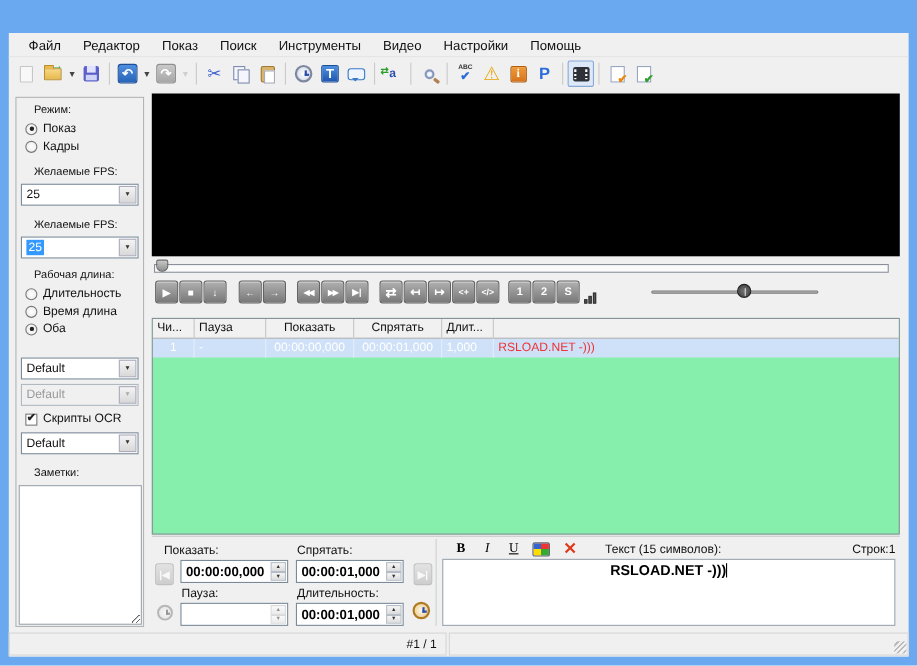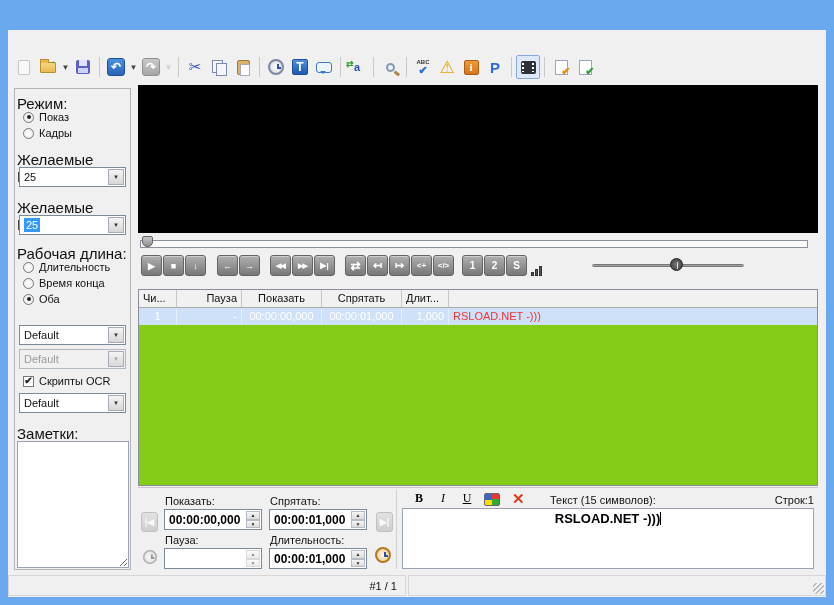--- a/index.html
+++ b/index.html
@@ -66,21 +66,21 @@
   .ic-clock { width:16px; height:16px; border-radius:50%; background:radial-gradient(#ffffff,#cdd4e0); border:2px solid #7d87a0; position:relative; }
   .ic-clock::before { content:""; position:absolute; left:7px; top:3px; width:1.5px; height:5px; background:#2b4fb0; }
   .ic-clock::after { content:""; position:absolute; left:7px; top:6px; width:4px; height:1.5px; background:#2b4fb0; }
   .ic-bubble { width:16px; height:11px; border:1.5px solid #3a78c8; border-radius:3px; background:#eef5ff; position:relative; }
   .ic-bubble::after { content:""; position:absolute; left:3px; bottom:-5px; border:3px solid transparent; border-top-color:#3a78c8; }
   .ic-search { width:9px; height:9px; border:2px solid #8898b8; border-radius:50%; background:radial-gradient(#fff,#cfe0f8); position:relative; }
   .ic-search::after { content:""; position:absolute; left:6px; top:7px; width:6px; height:2.5px; background:#b08050; transform:rotate(38deg); border-radius:1px; }
 
   
   .sidebar { position:absolute; left:6px; top:58px; width:117px; height:482px; border:1px solid #b4b4b4; background:#f0f0f0; }
-  .sb-label { position:absolute; left:2px; font-size:15px; color:#111; }
+  .sb-label { position:absolute; left:16px; font-size:10px; color:#111; }
   .radio { position:absolute; left:8px; display:flex; align-items:center; gap:5px; font-size:11px; color:#111; }
   .rdot { width:11px; height:11px; border-radius:50%; border:1px solid #777; background:radial-gradient(#fff,#e8e8e8); position:relative; flex:none; }
   .radio.sel .rdot::after { content:""; position:absolute; left:2.5px; top:2.5px; width:4px; height:4px; border-radius:50%; background:#222; }
   .combo { position:absolute; left:4px; width:107px; height:20px; background:#fff; border:1px solid #7a8a99; display:flex; align-items:center; font-size:11px; padding-left:4px; color:#111; }
   .combo .cbtn { position:absolute; right:1px; top:1px; bottom:1px; width:16px; background:linear-gradient(#f4f4f4,#d8d8d8); border:1px solid #aab; display:flex; align-items:center; justify-content:center; font-size:6px; color:#333; }
   .combo.disabled { background:#f0f0f0; color:#9a9a9a; border-color:#b0b8c0; }
   .combo.disabled .cbtn { color:#aaa; }
   .combo .hl { background:#3399ff; color:#fff; padding:1px 2px; }
   .checkbox { position:absolute; left:8px; display:flex; align-items:center; gap:5px; font-size:11px; color:#111; }
   .cbox { width:11px; height:11px; border:1px solid #777; background:#fff; display:flex; align-items:center; justify-content:center; font-size:10px; font-weight:bold; color:#222; flex:none; line-height:1; }
@@ -91,27 +91,27 @@
   .seek { position:absolute; left:132px; top:210px; width:668px; height:8px; border:1px solid #8a8f99; background:#fafafa; }
   .seek-thumb { position:absolute; left:134px; top:206px; width:11px; height:11px; background:linear-gradient(#c8c8c8,#8f8f8f); border:1px solid #666; border-radius:2px 2px 5px 5px; }
   .pbtn { position:absolute; top:225px; width:21px; height:21px; border-radius:3px; background:linear-gradient(#b0b0b0,#787878); border:1px solid #636363; color:#fff; font-size:9px; font-weight:bold; display:flex; align-items:center; justify-content:center; box-shadow:inset 0 1px 0 rgba(255,255,255,.4); }
   .volbars { position:absolute; top:236px; display:flex; align-items:flex-end; gap:1.5px; }
   .volbars i { display:block; width:2.5px; background:#555; border:0.5px solid #333; }
   .volslider { position:absolute; top:234px; height:3px; background:linear-gradient(#888,#bbb); border:1px solid #777; border-radius:2px; }
   .volthumb { position:absolute; top:228px; width:13px; height:13px; border-radius:50%; background:radial-gradient(#777,#3a3a3a); border:1px solid #222; }
   .volthumb::after { content:""; position:absolute; left:5.5px; top:3px; width:1.5px; height:7px; background:#ddd; }
 
   
-  .grid { position:absolute; left:130px; top:259px; width:680px; height:197px; background:#84cc16; border:1px solid #8a8f99; }
+  .grid { position:absolute; left:130px; top:259px; width:680px; height:197px; background:#86efac; border:1px solid #8a8f99; }
   .g-head { display:flex; height:18px; background:#f1f1f1; border-bottom:1px solid #aaa; }
   .g-head div { font-size:11px; color:#111; padding:2px 4px; border-right:1px solid #c6c6c6; overflow:hidden; white-space:nowrap; }
   .g-row { display:flex; height:17px; background:#cfe1f8; }
   .g-row div { font-size:11px; color:#fff; padding:2px 4px; border-right:1px solid #e3edfb; overflow:hidden; white-space:nowrap; }
   .c0{width:38px;} .c1{width:65px;} .c2{width:80px;} .c3{width:80px;} .c4{width:47px;} .c5{flex:1; border-right:none !important;}
-  .t-r{text-align:right;} .t-c{text-align:center;}
+  .t-r{text-align:left;} .t-c{text-align:center;}
   .red { color:#ee3333 !important; }
 
   
   .editor { position:absolute; left:130px; top:457px; width:680px; height:84px; border-top:1px solid #c9c9c9; }
   .ed-label { position:absolute; font-size:11px; color:#111; }
   .spin { position:absolute; width:98px; height:21px; background:#fff; border:1px solid #7a8a99; font-size:12px; font-weight:bold; color:#000; display:flex; align-items:center; padding-left:4px; }
   .spin .sarr { position:absolute; right:1px; top:1px; bottom:1px; width:14px; display:flex; flex-direction:column; }
   .spin .sarr i { flex:1; background:linear-gradient(#f6f6f6,#dcdcdc); border:1px solid #b5bcc5; font-size:5px; color:#333; font-style:normal; display:flex; align-items:center; justify-content:center; }
   .navbtn { position:absolute; width:17px; height:20px; border:1px solid #9a9a9a; border-radius:3px; background:linear-gradient(#d8d8d8,#b2b2b2); color:#fff; font-size:9px; font-weight:bold; display:flex; align-items:center; justify-content:center; }
   .clock-sm { transform:scale(.9); }
@@ -134,20 +134,30 @@
     background:repeating-linear-gradient(135deg, transparent 0 2px, #b9b9b9 2px 3.5px); }
 </style>
 </head>
 <body>
 
 <div class="window">
 
 
   <div class="content">
 
+    <div class="menubar">
+      <span class="menu-item">Файл</span>
+      <span class="menu-item">Редактор</span>
+      <span class="menu-item">Показ</span>
+      <span class="menu-item">Поиск</span>
+      <span class="menu-item">Инструменты</span>
+      <span class="menu-item">Видео</span>
+      <span class="menu-item">Настройки</span>
+      <span class="menu-item">Помощь</span>
+    </div>
 
     <div class="toolbar">
       <div class="tb dis">
           <span class="ic-page"></span>
         </div>
       <div class="tb">
           <span class="ic-folder"></span>
         </div>
       <div class="tb-caret">▼</div>
       <div class="tb">
@@ -246,21 +256,21 @@
           <span class="cbtn">▼</span>
         </div>
 
       <div class="sb-label" style="top:156px">Рабочая длина:</div>
       <div class="radio" style="top:172px">
           <span class="rdot"></span>
           <span>Длительность</span>
         </div>
       <div class="radio" style="top:188px">
           <span class="rdot"></span>
-          <span>Время конца</span>
+          <span>Время длина</span>
         </div>
       <div class="radio sel" style="top:204px">
           <span class="rdot"></span>
           <span>Оба</span>
         </div>
 
       <div class="combo" style="top:236px">
           <span>Default</span>
           <span class="cbtn">▼</span>
         </div>
@@ -324,21 +334,21 @@
         <div class="c1 t-r">-</div>
         <div class="c2 t-c">00:00:00,000</div>
         <div class="c3 t-c">00:00:01,000</div>
         <div class="c4 t-r">1,000</div>
         <div class="c5 red">RSLOAD.NET -)))</div>
       </div>
     </div>
 
     <div class="editor">
       <div class="navbtn dis" style="left:3px; top:24px">|◀</div>
-      <div class="ed-label" style="left:27px; top:7px">Показать:</div>
+      <div class="ed-label" style="left:11px; top:7px">Показать:</div>
       <div class="spin" style="left:26px; top:21px">
         <span>00:00:00,000</span>
         <span class="sarr">
             <i>▲</i>
             <i>▼</i>
           </span>
       </div>
       <div class="ed-label" style="left:132px; top:7px">Спрятать:</div>
       <div class="spin" style="left:131px; top:21px">
         <span>00:00:01,000</span>

